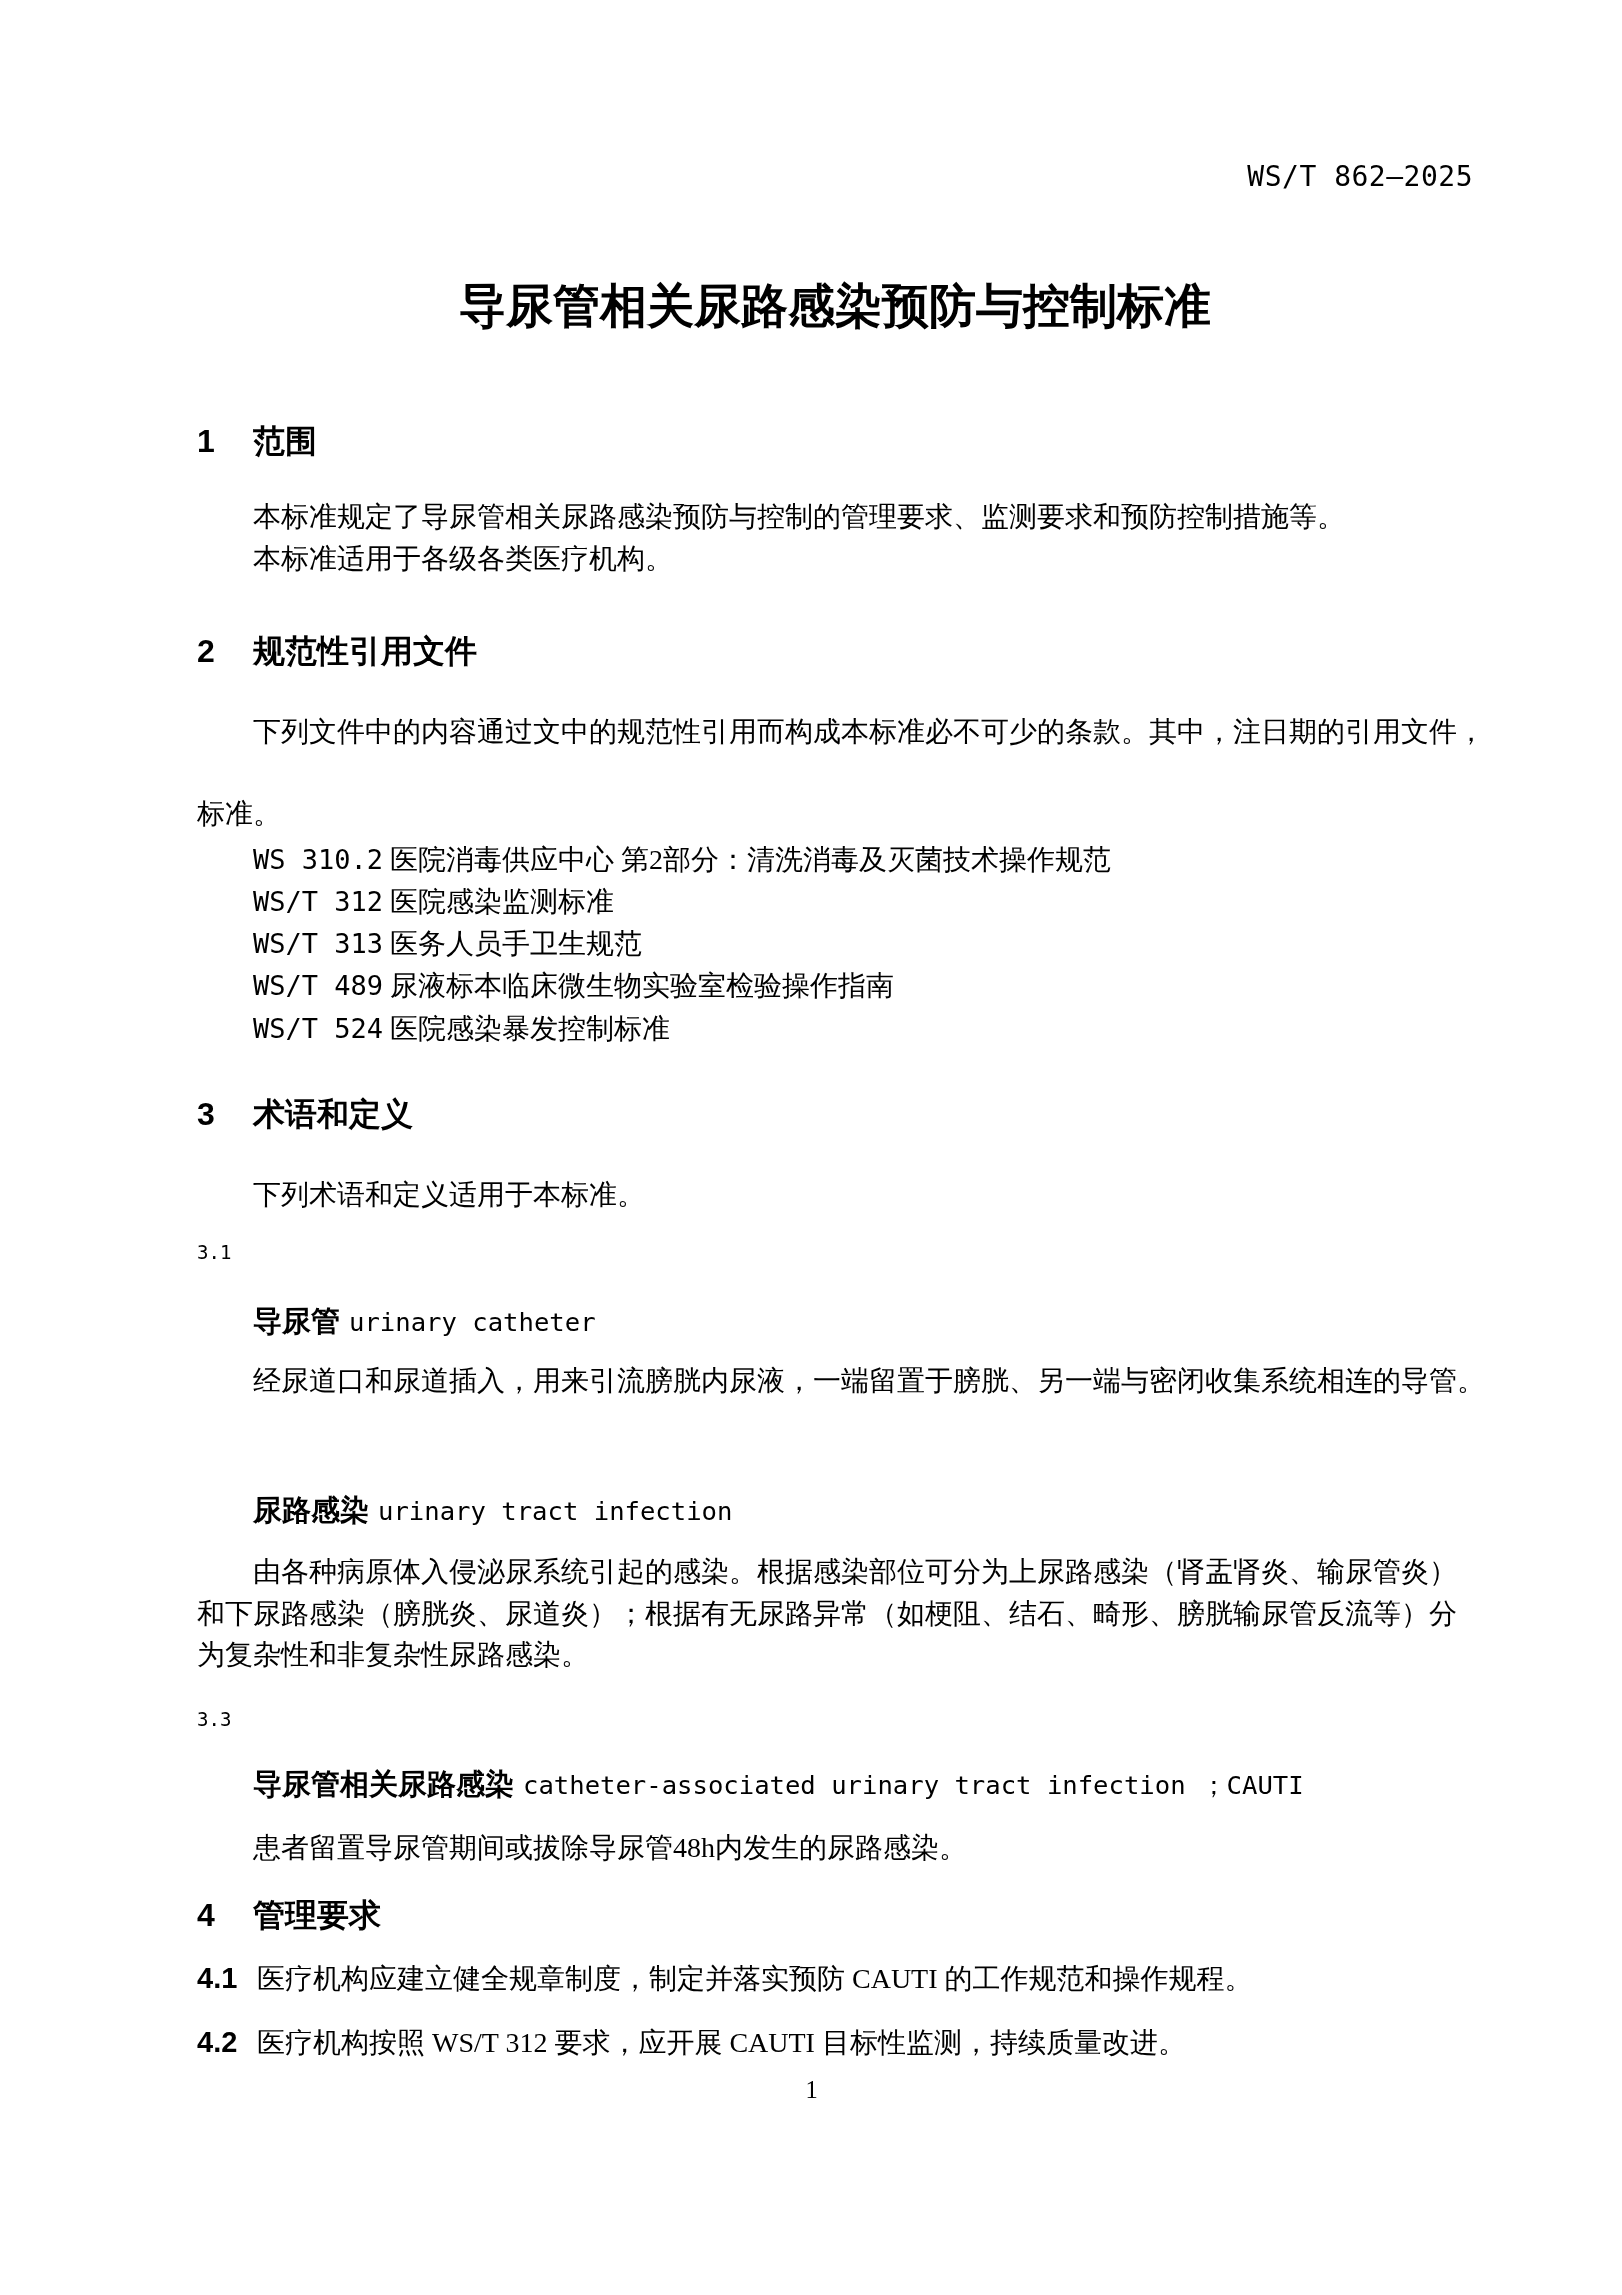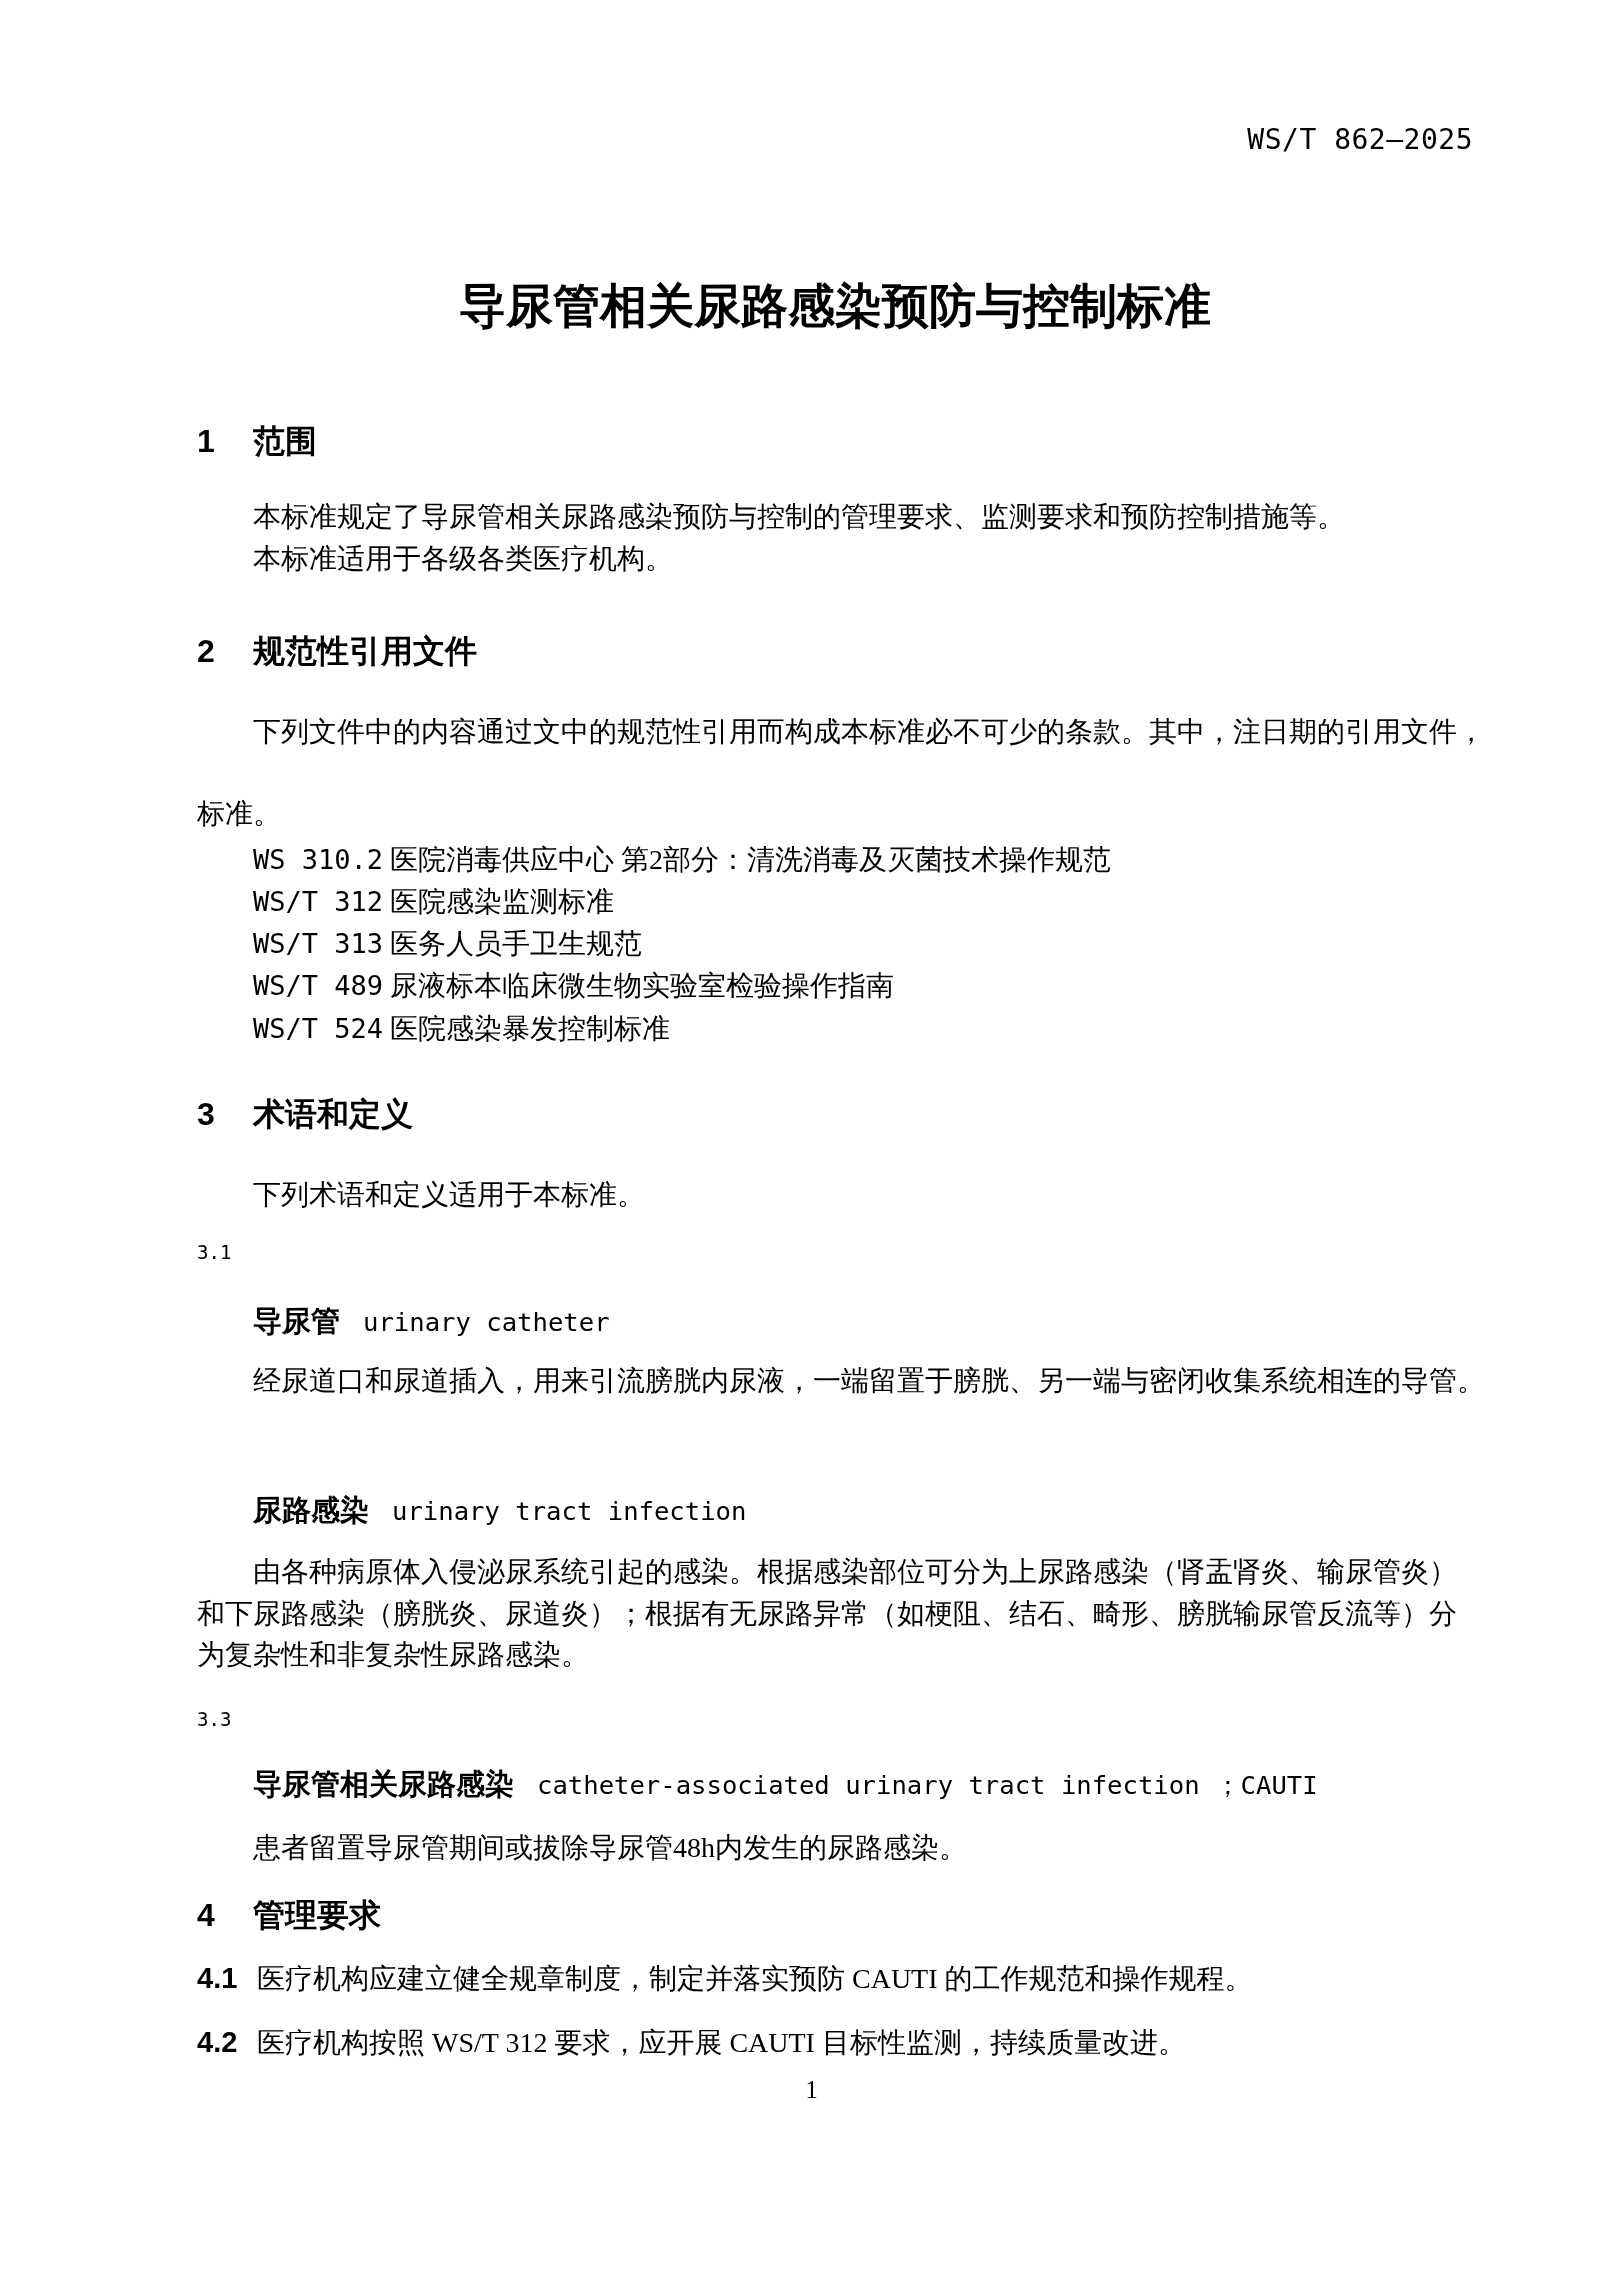--- a/index.html
+++ b/index.html
@@ -11,21 +11,21 @@
     font-family:"Liberation Serif","DejaVu Serif",serif;
     overflow:hidden;
   }
   .content {
     position:absolute; left:197px; top:0; width:1276px; height:100%;
   }
   .abs { position:absolute; left:0; right:0; line-height:1.15; white-space:nowrap; }
   .doc-code {
     text-align:right;
     font-family:"DejaVu Sans Mono","Liberation Mono",monospace;
-    font-size:28px; letter-spacing:0.5px;
+    font-size:28px; letter-spacing:0.5px;margin-top:37px;
   }
   .doc-title {
     text-align:center;
     font-family:"Liberation Sans","DejaVu Sans",sans-serif;
     font-weight:bold; font-size:47px;
   }
   .sec-head {
     font-family:"Liberation Sans","DejaVu Sans",sans-serif;
     font-weight:bold; font-size:32px;
   }
@@ -39,21 +39,21 @@
   .term-no {
     font-family:"DejaVu Sans Mono","Liberation Mono",monospace;
     font-size:19px;
   }
   .term-zh {
     font-family:"Liberation Sans","DejaVu Sans",sans-serif;
     font-weight:bold; font-size:29px;margin-top:31px;
   }
   .term-en {
     font-family:"DejaVu Sans Mono","Liberation Mono",monospace;
-    font-size:25.6px; margin-left:23px;
+    font-size:25.6px; margin-left:9px;
   }
   .term-en2 {
     font-family:"DejaVu Sans Mono","Liberation Mono",monospace;
     font-size:25.6px;
   }
   .clause-no {
     font-family:"Liberation Sans","DejaVu Sans",sans-serif;
     font-weight:bold; font-size:29px;
     display:inline-block; min-width:60px;
   }

